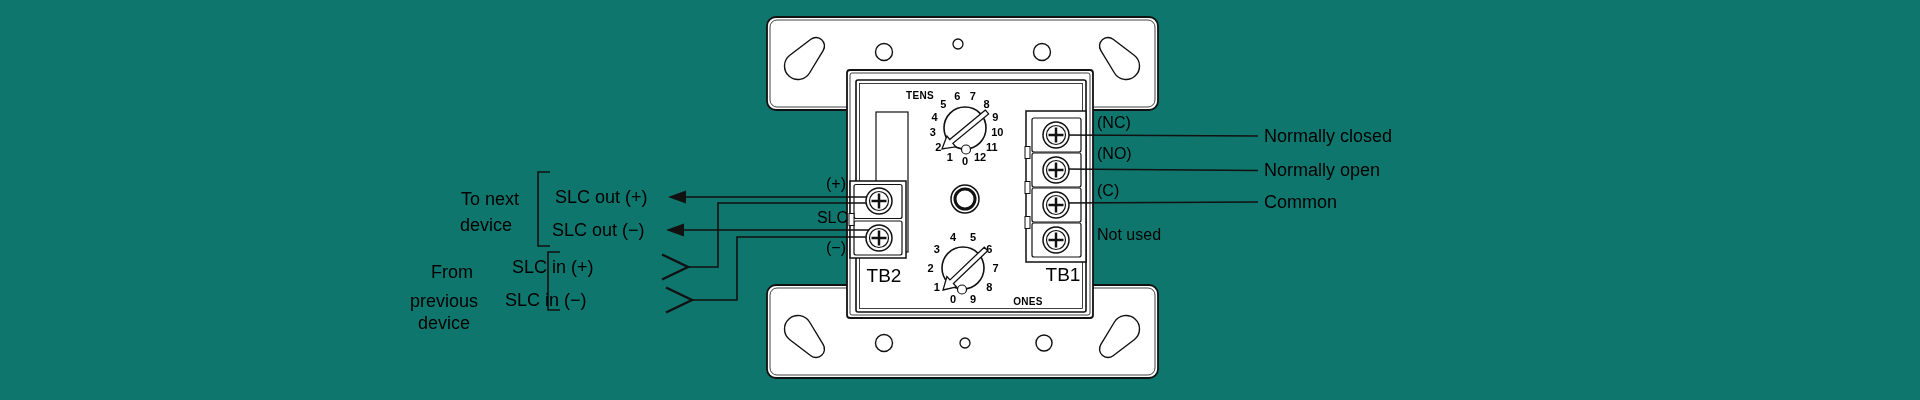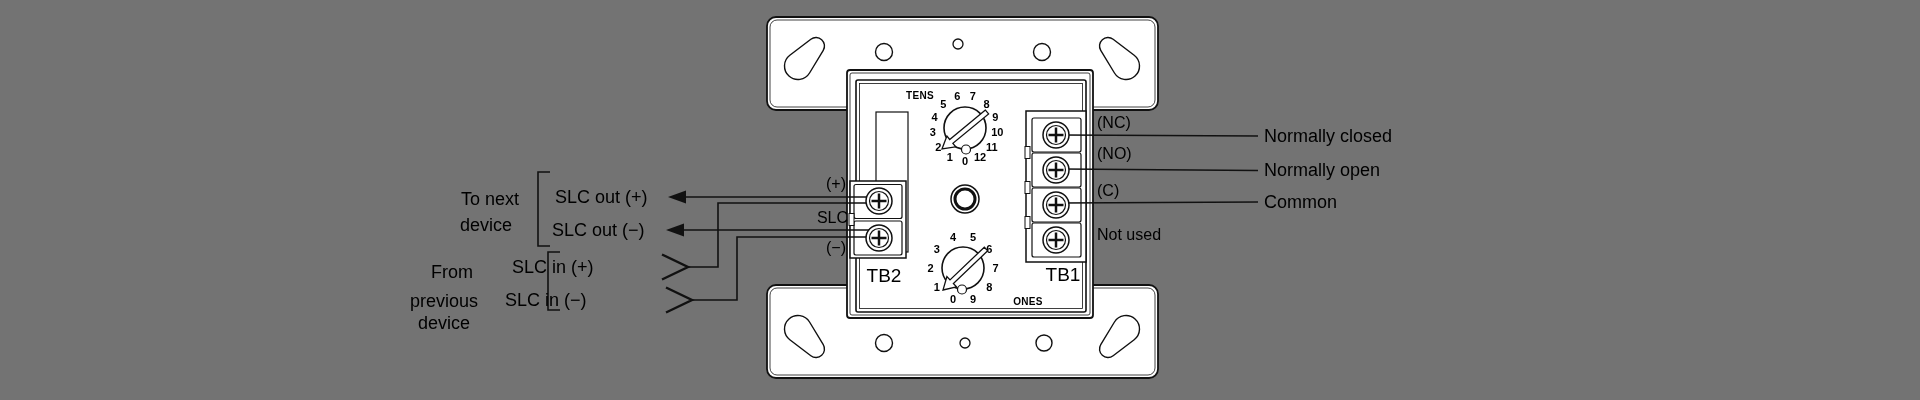--- a/index.html
+++ b/index.html
@@ -1,16 +1,16 @@
 <!DOCTYPE html>
 <html><head>
 <meta charset="utf-8">
 <style>
   html,body{margin:0;padding:0;background:#fff;}
-  .stage{width:1920px;height:400px;position:relative;background:#737373;overflow:hidden;}
+  .stage{width:1920px;height:400px;position:relative;background:#0f766e;overflow:hidden;}
   svg text{fill:#000;font-family:"Liberation Sans",sans-serif;}
   .lbl{font-size:18px;}
   .lbl-sm{font-size:16px;}
   .tb-name{font-size:19px;}
   .dialnum{font-size:11px;font-weight:bold;}
   .dialcap{font-size:10px;font-weight:bold;letter-spacing:.3px;}
   .oln{stroke:#111;fill:#fff;}
   .wire{stroke:#111;fill:none;}
 </style>
 </head>

